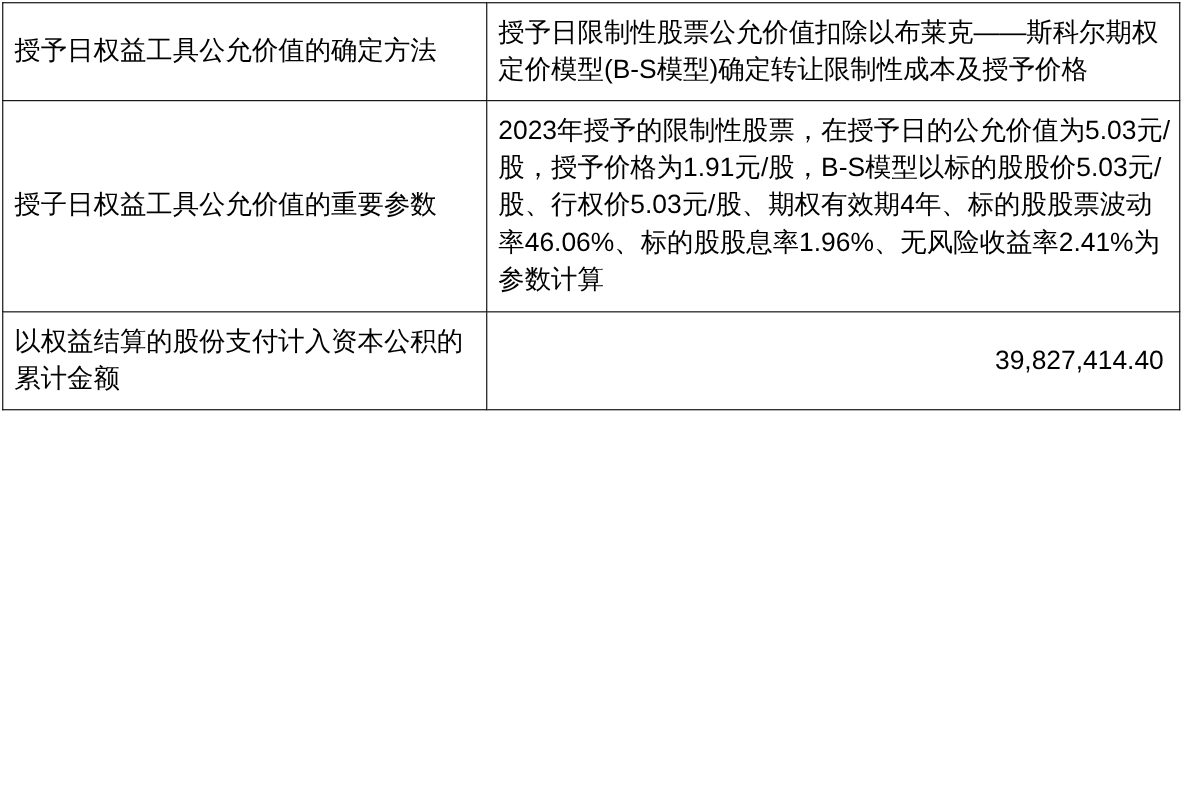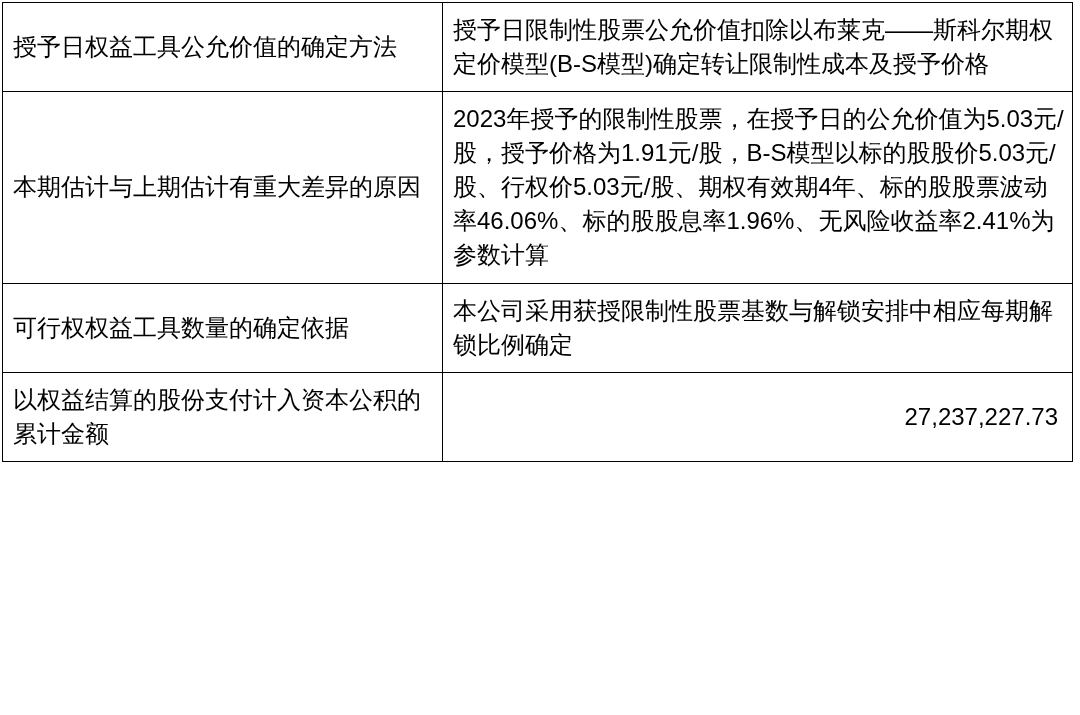--- a/index.html
+++ b/index.html
@@ -53,25 +53,21 @@
   <colgroup>
     <col class="col-label">
     <col class="col-value">
   </colgroup>
   <tbody>
     <tr>
       <td class="label-cell">授予日权益工具公允价值的确定方法</td>
       <td class="value-cell">授予日限制性股票公允价值扣除以布莱克——斯科尔期权定价模型(B-S模型)确定转让限制性成本及授予价格</td>
     </tr>
     <tr>
-      <td class="label-cell">本期估计与上期估计有重大差异的原因</td>
+      <td class="label-cell">授子日权益工具公允价值的重要参数</td>
       <td class="value-cell">2023年授予的限制性股票，在授予日的公允价值为5.03元/股，授予价格为1.91元/股，B-S模型以标的股股价5.03元/股、行权价5.03元/股、期权有效期4年、标的股股票波动率46.06%、标的股股息率1.96%、无风险收益率2.41%为参数计算</td>
     </tr>
     <tr>
-      <td class="label-cell">可行权权益工具数量的确定依据</td>
-      <td class="value-cell">本公司采用获授限制性股票基数与解锁安排中相应每期解锁比例确定</td>
-    </tr>
-    <tr>
       <td class="label-cell">以权益结算的股份支付计入资本公积的累计金额</td>
-      <td class="value-cell value-right">27,237,227.73</td>
+      <td class="value-cell value-right">39,827,414.40</td>
     </tr>
   </tbody>
 </table>
 
 </body></html>

